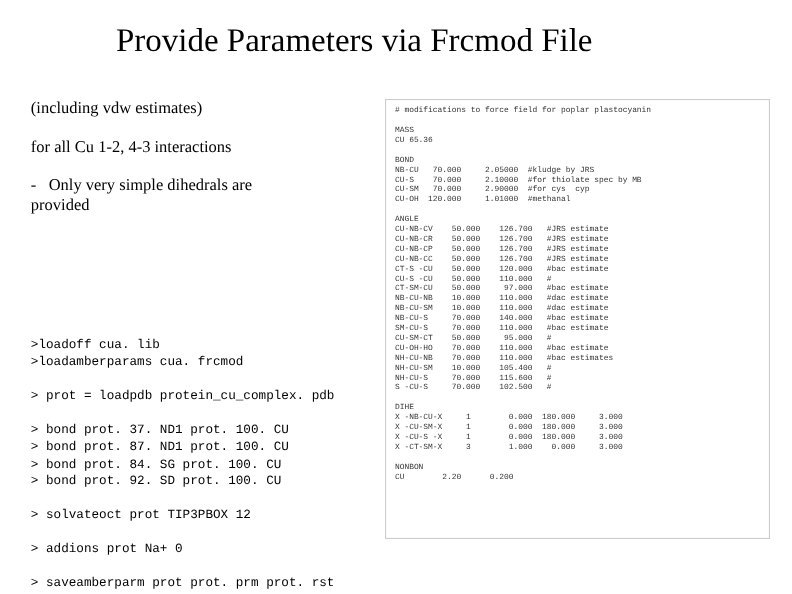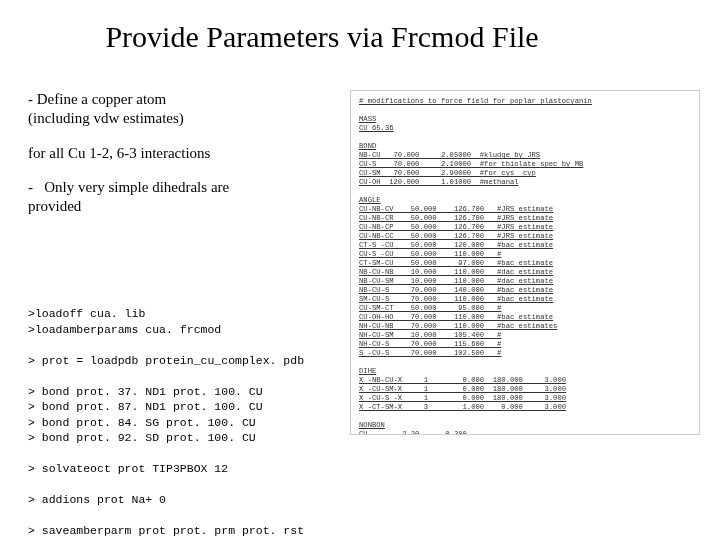--- a/index.html
+++ b/index.html
@@ -49,48 +49,46 @@
     font-size: 11.5px;
     line-height: 1.35;
     white-space: pre;
     margin-top: 31px;
   }
   .frcmod-panel {
     position: absolute;
     top: 90px;
     left: 350px;
     width: 350px;
-    height: 345px;
+    height: 400px;
     border: 1px solid #ccc;
     background: #fff;
     font-family: "Courier New", Courier, monospace;
     font-size: 7.2px;
     line-height: 1.25;
     color: #333;
     white-space: pre;
     padding: 6px 8px;
     box-sizing: border-box;
     overflow: hidden;
-    text-decoration: underline;
   }
 </style>
 </head>
 <body>
 
 <div class="slide">
 
   <div class="title">Provide Parameters via Frcmod File</div>
 
   <div class="bullets">
     <div class="group">
-      <div>- Define a copper atom</div>
       <div>(including vdw estimates)</div>
     </div>
     <div class="group">
-      <div>for all Cu 1-2, 6-3 interactions</div>
+      <div>for all Cu 1-2, 4-3 interactions</div>
     </div>
     <div class="group">
       <div>-&nbsp;&nbsp;&nbsp;Only very simple dihedrals are</div>
       <div class="sub">provided</div>
     </div>
   </div>
 
   <div class="code-block">&gt;loadoff cua. lib
 &gt;loadamberparams cua. frcmod
 

